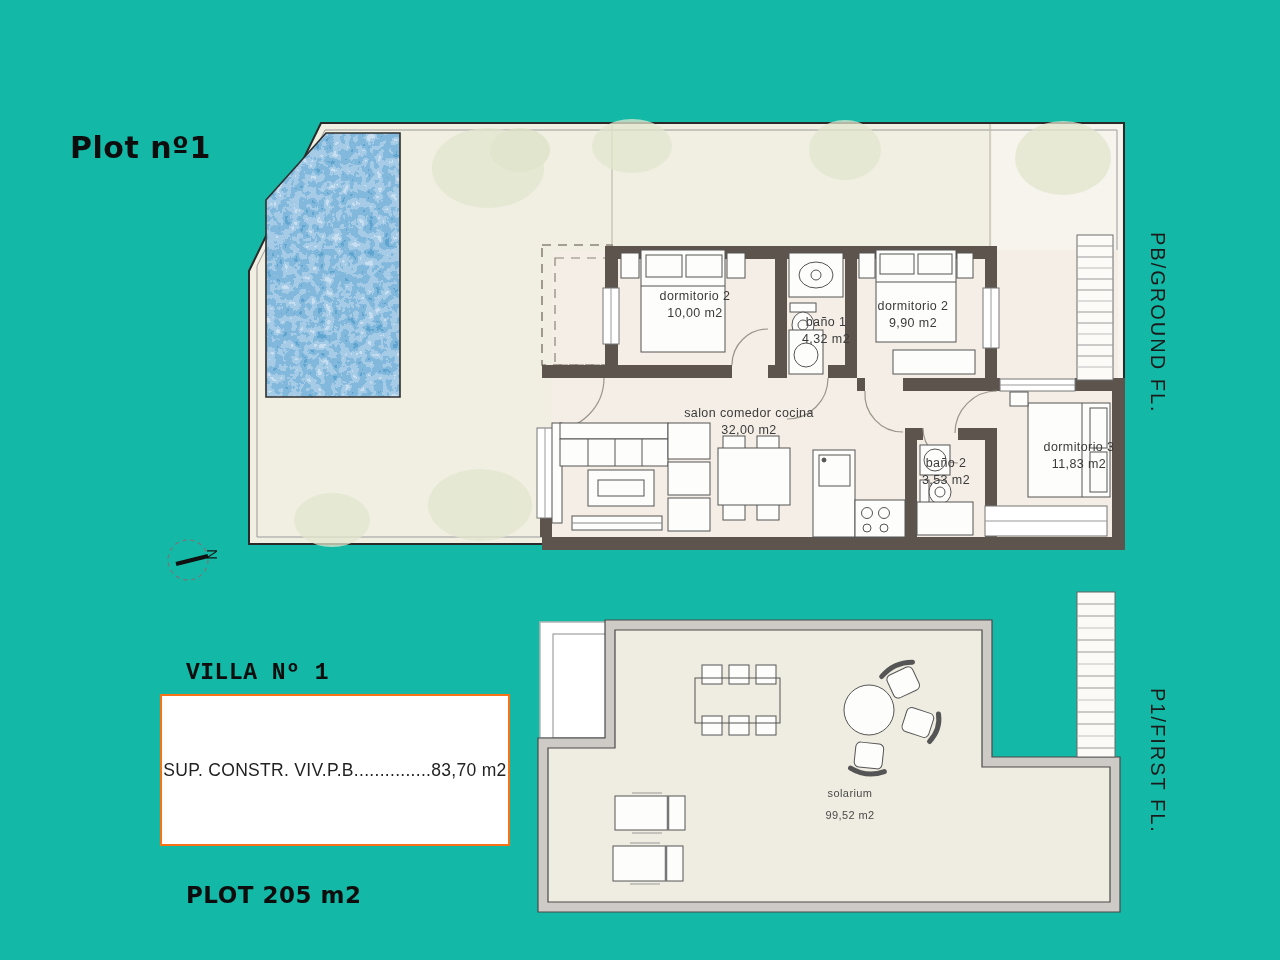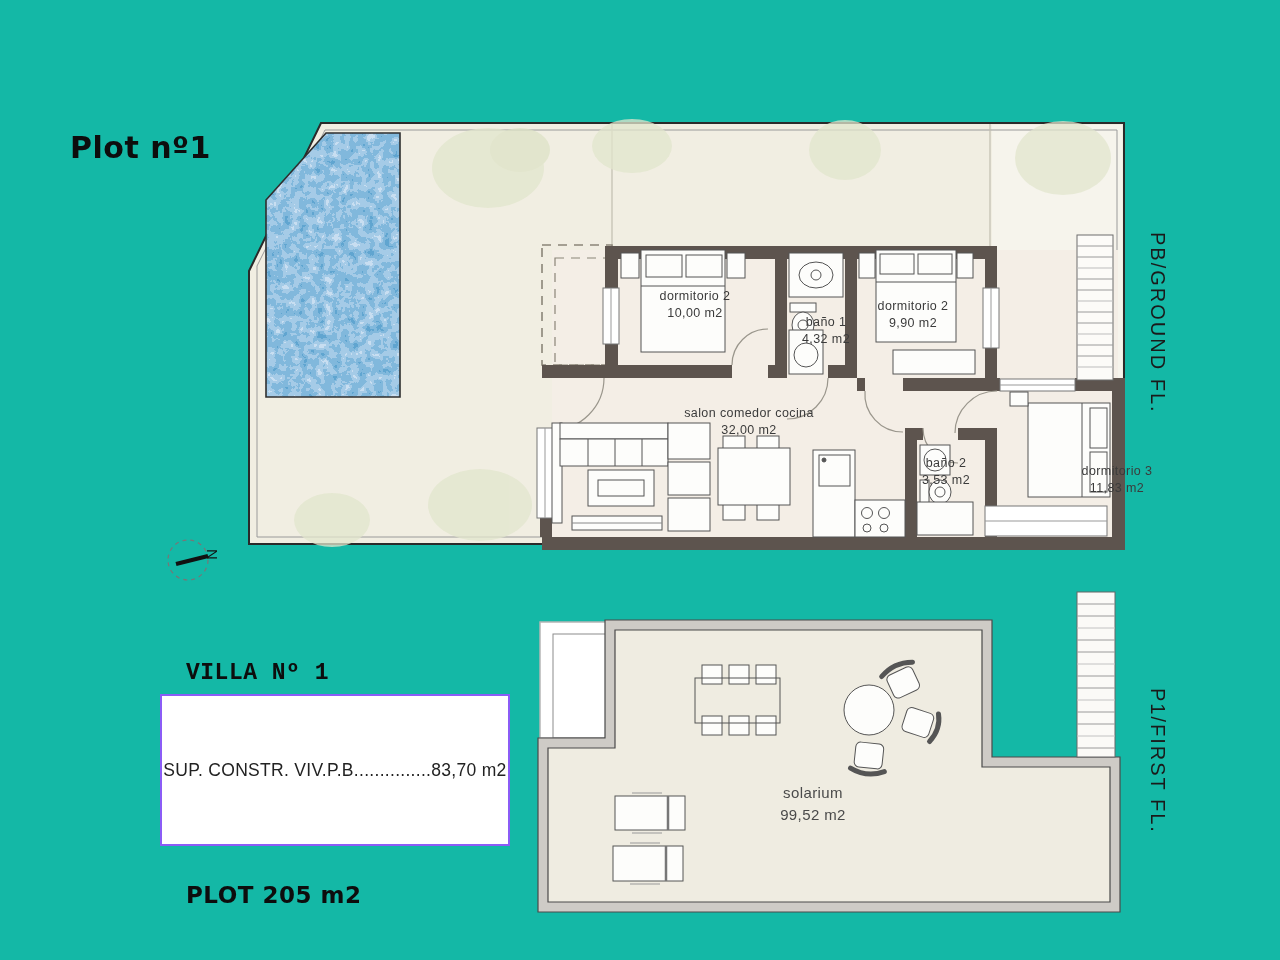--- a/index.html
+++ b/index.html
@@ -7,26 +7,26 @@
          font-family:"Liberation Sans",sans-serif;color:#1c1c1c;}
   svg{position:absolute;left:0;top:0;}
   .abs{position:absolute;}
   .plot-title{font-family:"DejaVu Sans",sans-serif;font-weight:bold;font-size:30px;letter-spacing:.5px;color:#0d0d0d;}
   .room-label{transform:translateX(-50%);text-align:center;font-size:12.5px;line-height:17px;
               color:#3b3b3b;letter-spacing:.4px;white-space:nowrap;}
   .room-label .area{display:block;}
   .side-label{writing-mode:vertical-rl;font-size:20px;letter-spacing:2px;color:#1a1a1a;
               font-family:"Liberation Sans",sans-serif;}
   .summary-heading,.plot-label{font-family:"DejaVu Sans",sans-serif;font-weight:bold;font-size:23px;color:#0d0d0d;letter-spacing:.5px;}
-  .summary-box{left:160px;top:694px;width:350px;height:152px;border:2px solid #8b5cf6;background:#fff;
+  .summary-box{left:160px;top:694px;width:350px;height:152px;border:2px solid #f97316;background:#fff;
                display:flex;flex-direction:column;justify-content:space-around;align-items:center;padding:6px 0;box-sizing:border-box;}
   .summary-row{font-size:17.5px;color:#222;letter-spacing:.3px;white-space:nowrap;}
   .summary-total{left:150px;top:846px;width:380px;text-align:center;font-size:18.5px;color:#222;white-space:nowrap;}
   .north-letter{font-size:15px;color:#111;transform:rotate(90deg);font-family:"Liberation Sans",sans-serif;}
-  .solarium-label{transform:translateX(-50%);text-align:center;font-size:15px;line-height:22px;color:#4a4a4a;letter-spacing:.4px;}
+  .solarium-label{transform:translateX(-50%);text-align:center;font-size:11px;line-height:22px;color:#4a4a4a;letter-spacing:.4px;margin-left:37px;}
 </style>
 </head>
 <body>
 
 <div class="stage">
 
   <svg width="1280" height="960" viewBox="0 0 1280 960">
     <defs>
       <filter id="poolwater" x="0" y="0" width="100%" height="100%">
         <feTurbulence type="fractalNoise" baseFrequency="0.12" numOctaves="3" seed="7" result="n"></feTurbulence>
@@ -308,21 +308,21 @@
     <span class="area">9,90 m2</span>
   </div>
   <div class="abs room-label" style="left:749px;top:405px;">
     <span>salon comedor cocina</span>
     <span class="area">32,00 m2</span>
   </div>
   <div class="abs room-label" style="left:946px;top:455px;">
     <span>baño 2</span>
     <span class="area">3,53 m2</span>
   </div>
-  <div class="abs room-label" style="left:1117px;top:439px;margin-top:24px;">
+  <div class="abs room-label" style="left:1079px;top:439px;">
     <span>dormitorio 3</span>
     <span class="area">11,83 m2</span>
   </div>
 
   <div class="abs solarium-label" style="left:813px;top:782px;">
     <span style="display:block">solarium</span>
     <span style="display:block">99,52 m2</span>
   </div>
 
   <div class="abs side-label" style="left:1146px;top:232px;">PB/GROUND FL.</div>

